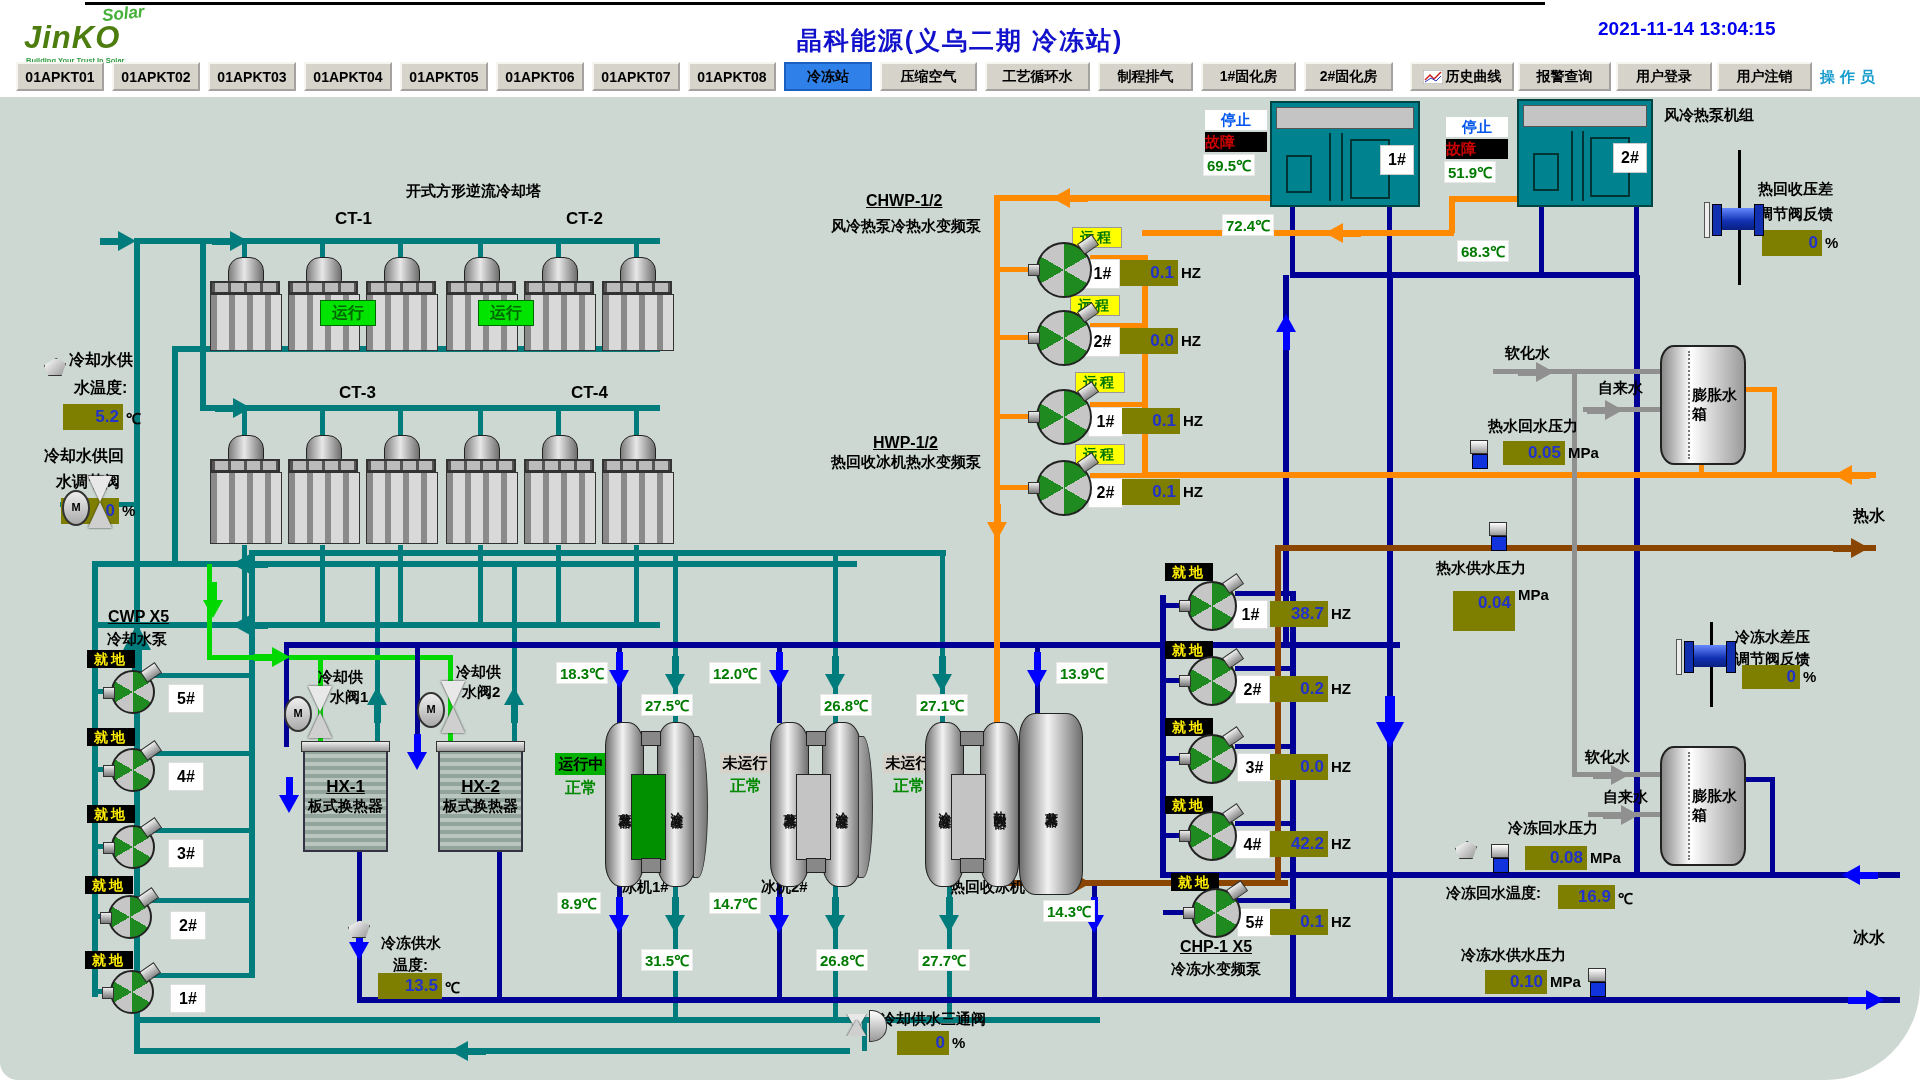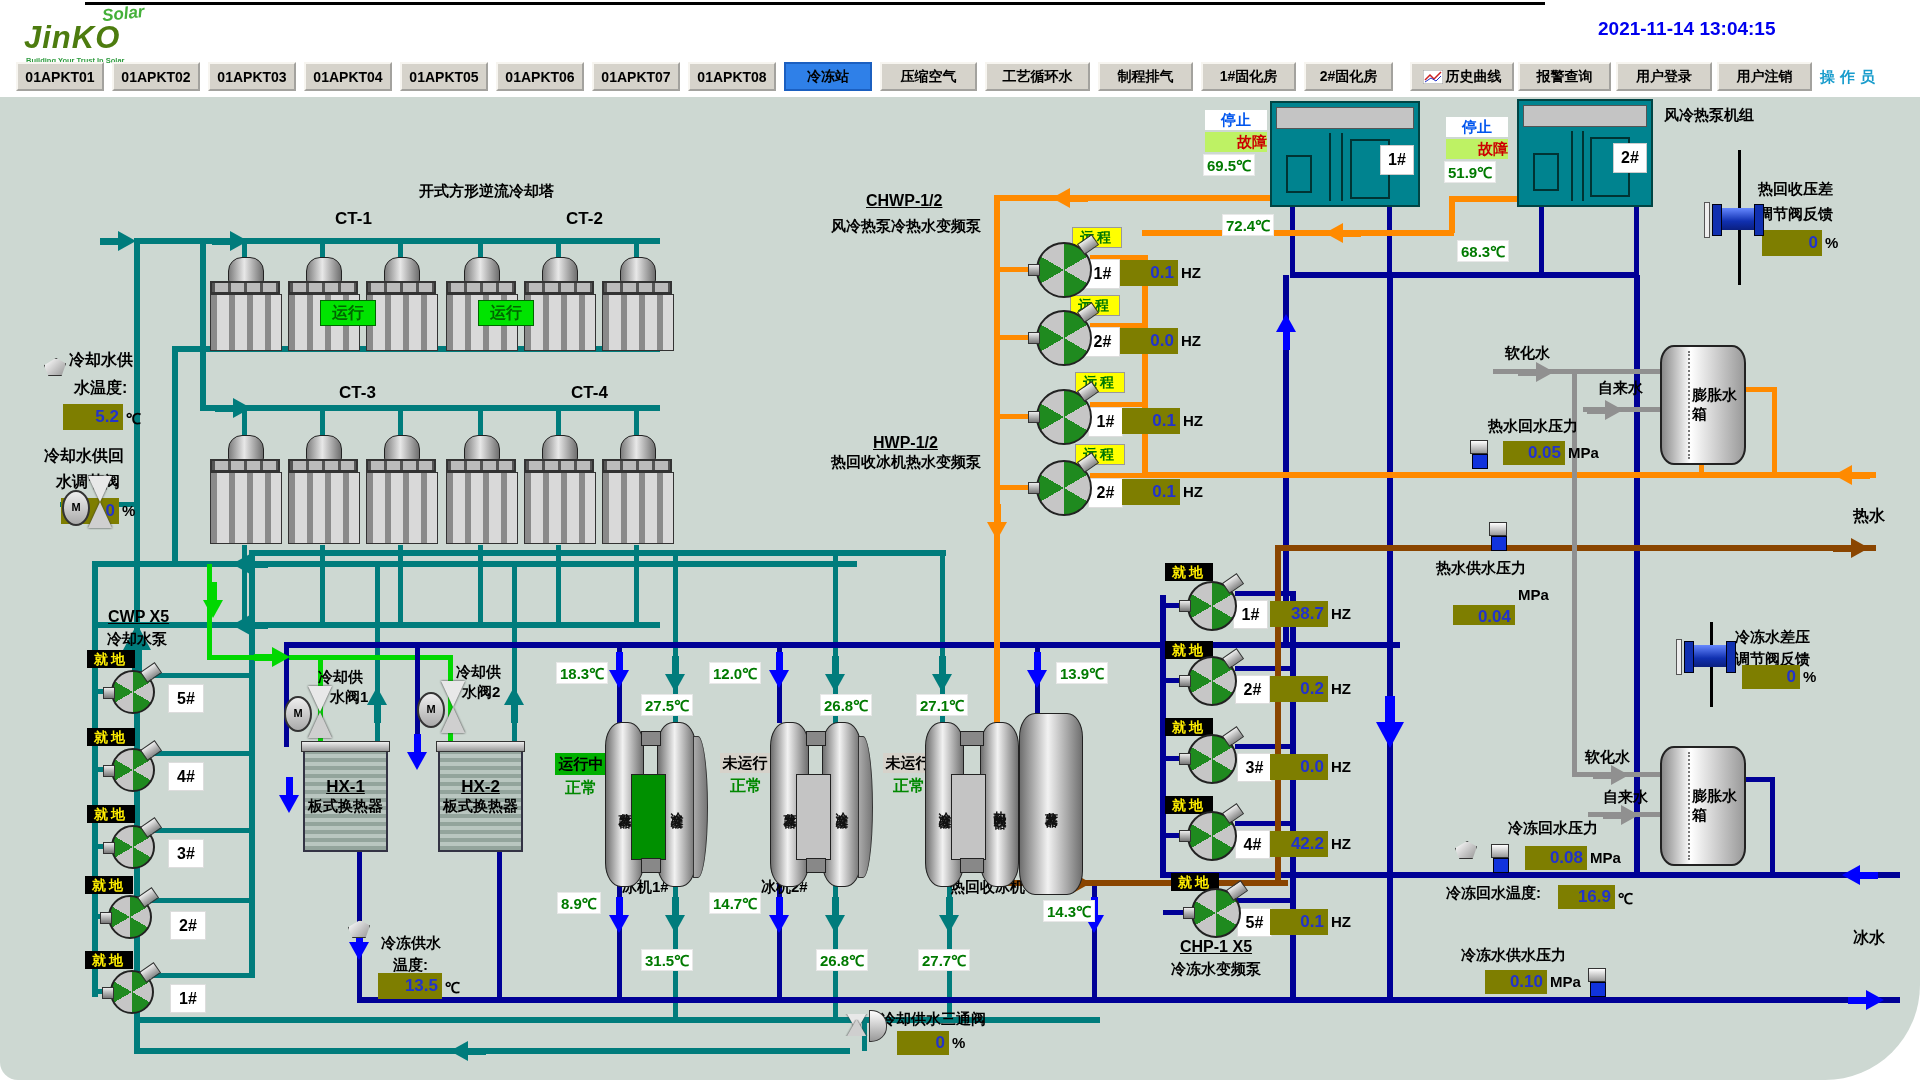--- a/index.html
+++ b/index.html
@@ -8,21 +8,21 @@
   #panel{position:absolute;left:0;top:97px;width:1920px;height:983px;background:#cdd8d2;
          border-radius:0 0 95px 18px;}
   .px{position:absolute;}
   .lbl{position:absolute;white-space:nowrap;color:#000;}
   .b15{font-size:15px;font-weight:bold;}
   .b16{font-size:16px;font-weight:bold;}
   .b17{font-size:17px;font-weight:bold;}
   .b16u{font-size:16px;font-weight:bold;text-decoration:underline;}
   .wg{background:#fff;color:#007a00;font-weight:bold;font-size:15px;padding:0 3px;border:1px solid #e8e8e8;}
   .wb{background:#fff;color:#0055ee;font-weight:bold;font-size:15px;text-align:center;}
-  .wr{background:#bef264;color:#cc0000;font-weight:bold;font-size:15px;text-align:right;}
+  .wr{background:#000000;color:#cc0000;font-weight:bold;font-size:15px;text-align:left;}
   .gn{background:#00e400;color:#006600;font-weight:bold;font-size:16px;text-align:center;border:1px solid #060;}
   .gb{background:#00b000;color:#000;font-weight:bold;font-size:15px;text-align:center;}
   .gy{background:#d6d2ca;color:#000;font-weight:bold;font-size:15px;text-align:center;}
   .ok{color:#008800;font-weight:bold;font-size:16px;}
   .yw{background:#ffff00;color:#007700;font-weight:bold;font-size:14px;text-align:center;border:1px solid #999;letter-spacing:3px;}
   .jd{background:#000;color:#ffee00;font-weight:bold;font-size:14px;text-align:center;letter-spacing:3px;}
   .nb{background:#fff;color:#000;font-weight:bold;font-size:16px;text-align:center;border:1px solid #ddd;}
   .olv{position:absolute;background:#7e7e00;color:#2233cc;font-weight:bold;font-size:17px;
        text-align:right;padding-right:4px;box-sizing:border-box;}
   .olu{position:absolute;color:#000;font-weight:bold;font-size:15px;white-space:nowrap;}
@@ -86,20 +86,21 @@
   #oper{position:absolute;left:1820px;top:68px;font-size:15px;font-weight:bold;color:#189ccc;letter-spacing:5px;}
 </style>
 </head>
 <body>
 
 <div id="stage">
   <div id="hline"></div>
   <div class="logoJ">JinKO</div>
   <div class="logoS">Solar</div>
   <div class="logoT">Building Your Trust In Solar</div>
+  <div id="title">晶科能源(义乌二期 冷冻站)</div>
   <div id="dtime">2021-11-14 13:04:15</div>
   <div id="oper">操作员</div>
   <div id="tabbar"></div>
   <div id="panel"></div>
 <div class="tab" style="left: 16px; width: 88px;">
       <span>01APKT01</span>
     </div>
     <div class="tab" style="left: 112px; width: 88px;">
       <span>01APKT02</span>
     </div>
@@ -487,21 +488,21 @@
     <div class="tower" style="left: 524px; top: 435px; width: 70px; height: 107px;">
       <div class="tw-fan" style="left: 18px; top: 0px;"></div>
       <div class="tw-deck" style="left: 0px; top: 24px;"></div>
       <div class="tw-body" style="left: 0px; top: 37px; height: 70px;"></div>
     </div>
     <div class="tower" style="left: 602px; top: 435px; width: 70px; height: 107px;">
       <div class="tw-fan" style="left: 18px; top: 0px;"></div>
       <div class="tw-deck" style="left: 0px; top: 24px;"></div>
       <div class="tw-body" style="left: 0px; top: 37px; height: 70px;"></div>
     </div>
-    <div class="lbl b15" style="left: 406px; top: 182px; margin-left: 13px;">开式方形逆流冷却塔</div>
+    <div class="lbl b15" style="left: 406px; top: 182px;">开式方形逆流冷却塔</div>
     <div class="lbl b17" style="left: 335px; top: 209px;">CT-1</div>
     <div class="lbl b17" style="left: 566px; top: 209px;">CT-2</div>
     <div class="lbl b17" style="left: 339px; top: 383px;">CT-3</div>
     <div class="lbl b17" style="left: 571px; top: 383px;">CT-4</div>
     <div class="lbl gn" style="left: 320px; top: 300px; width: 54px; height: 24px; line-height: 24px;">运行</div>
     <div class="lbl gn" style="left: 478px; top: 300px; width: 54px; height: 24px; line-height: 24px;">运行</div>
     <div class="lbl b16" style="left: 69px; top: 350px;">冷却水供</div>
     <div class="lbl b16" style="left: 74px; top: 378px;">水温度:</div>
     <div class="lbl b16" style="left: 44px; top: 446px;">冷却水供回</div>
     <div class="lbl b16" style="left: 56px; top: 472px;">水调节阀</div>
@@ -610,21 +611,21 @@
     <div class="olv" style="left: 1270px; top: 676px; width: 58px; height: 26px; line-height: 26px;">0.2</div>
     <div class="olu" style="left: 1331px; top: 680px;">HZ</div>
     <div class="olv" style="left: 1270px; top: 754px; width: 58px; height: 26px; line-height: 26px;">0.0</div>
     <div class="olu" style="left: 1331px; top: 758px;">HZ</div>
     <div class="olv" style="left: 1270px; top: 831px; width: 58px; height: 26px; line-height: 26px;">42.2</div>
     <div class="olu" style="left: 1331px; top: 835px;">HZ</div>
     <div class="olv" style="left: 1270px; top: 909px; width: 58px; height: 26px; line-height: 26px;">0.1</div>
     <div class="olu" style="left: 1331px; top: 913px;">HZ</div>
     <div class="olv" style="left: 1503px; top: 441px; width: 62px; height: 24px; line-height: 24px;">0.05</div>
     <div class="olu" style="left: 1568px; top: 444px;">MPa</div>
-    <div class="olv" style="left: 1453px; top: 605px; width: 62px; height: 20px; line-height: 24px;">0.04</div>
+    <div class="olv" style="left: 1453px; top: 591px; width: 62px; height: 40px; line-height: 24px;">0.04</div>
     <div class="olu" style="left: 1518px; top: 586px;">MPa</div>
     <div class="olv" style="left: 1525px; top: 846px; width: 62px; height: 24px; line-height: 24px;">0.08</div>
     <div class="olu" style="left: 1590px; top: 849px;">MPa</div>
     <div class="olv" style="left: 1485px; top: 970px; width: 62px; height: 24px; line-height: 24px;">0.10</div>
     <div class="olu" style="left: 1550px; top: 973px;">MPa</div>
     <div class="olv" style="left: 1558px; top: 885px; width: 57px; height: 24px; line-height: 24px;">16.9</div>
     <div class="olu" style="left: 1618px; top: 888px;">℃</div>
     <div class="olv" style="left: 378px; top: 973px; width: 64px; height: 26px; line-height: 26px;">13.5</div>
     <div class="olu" style="left: 445px; top: 977px;">℃</div>
     <div class="olv" style="left: 1762px; top: 230px; width: 60px; height: 26px; line-height: 26px;">0</div>

